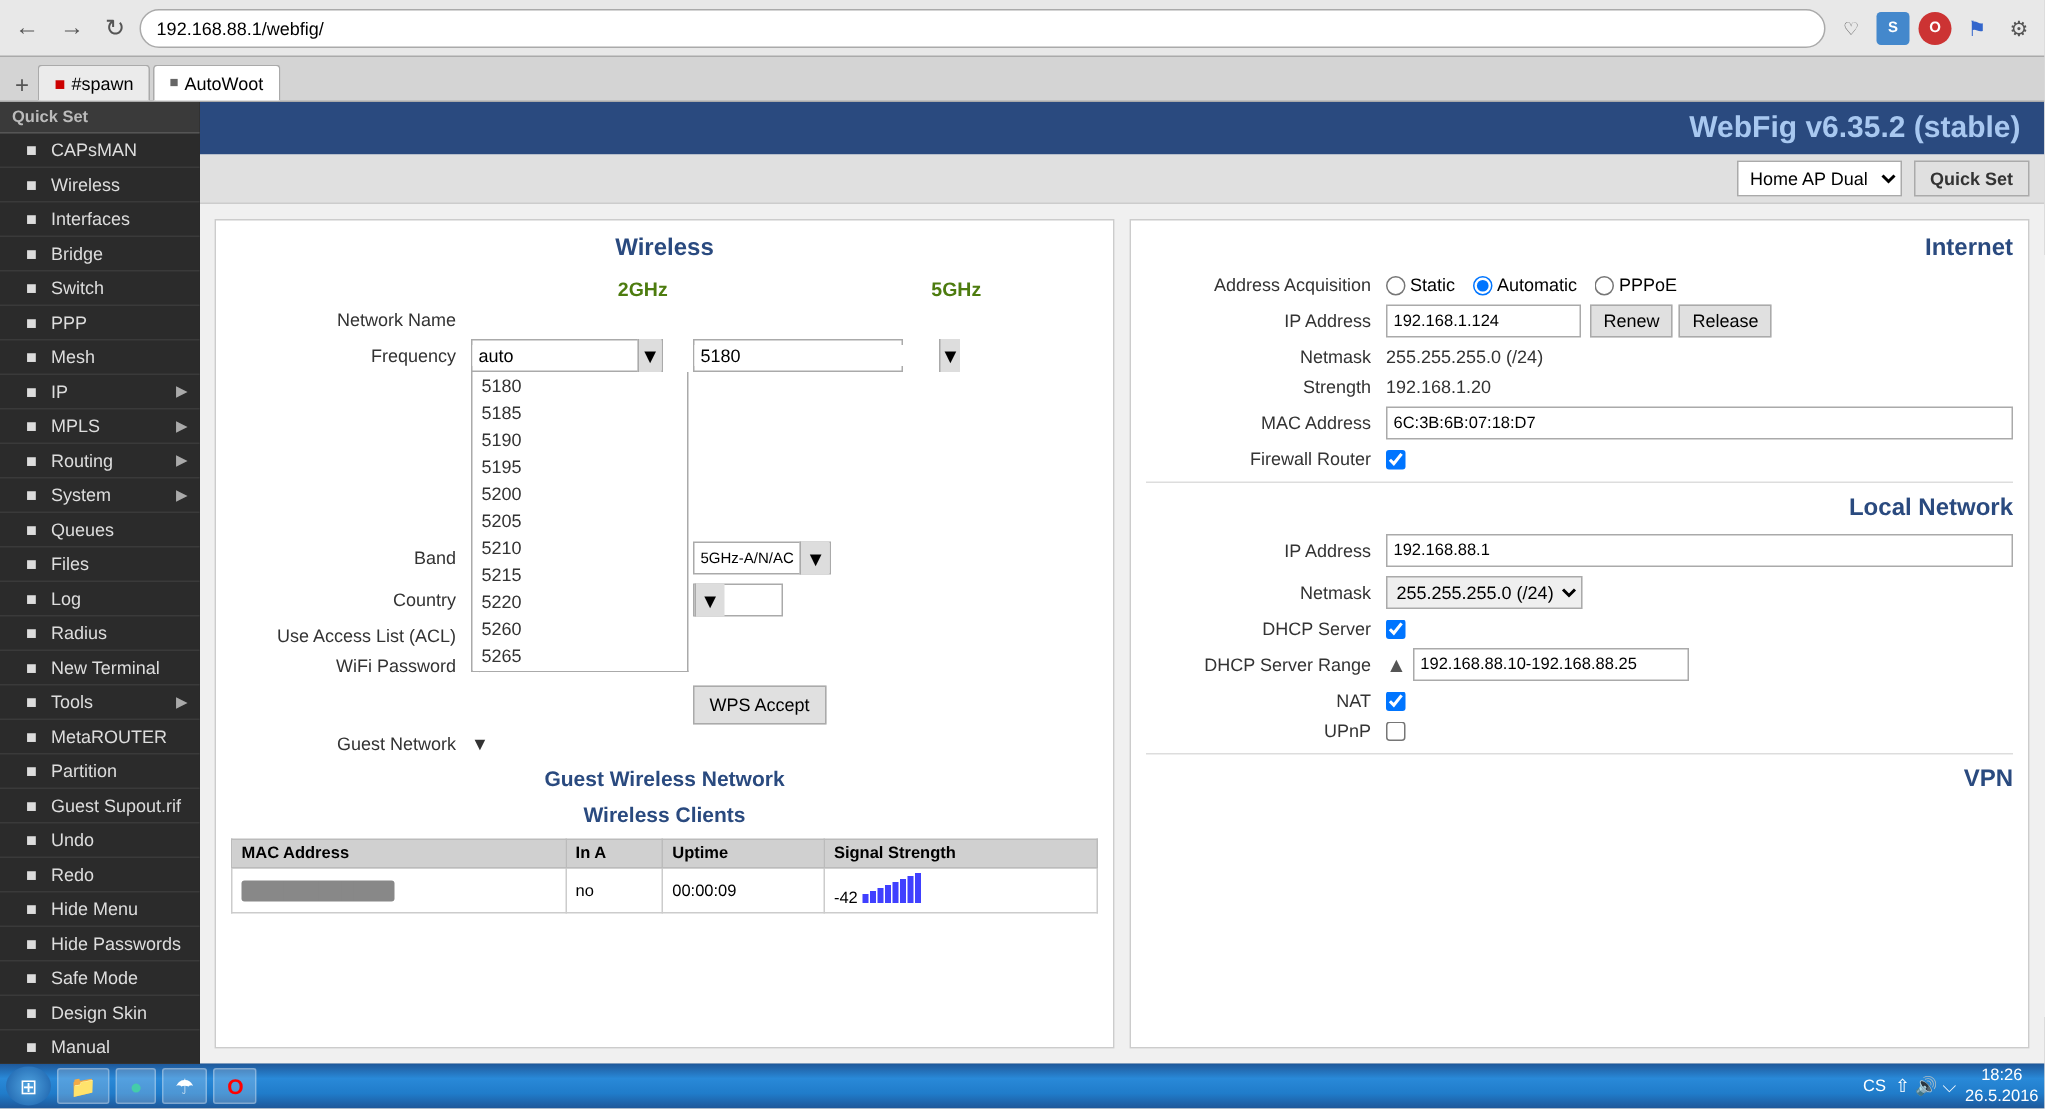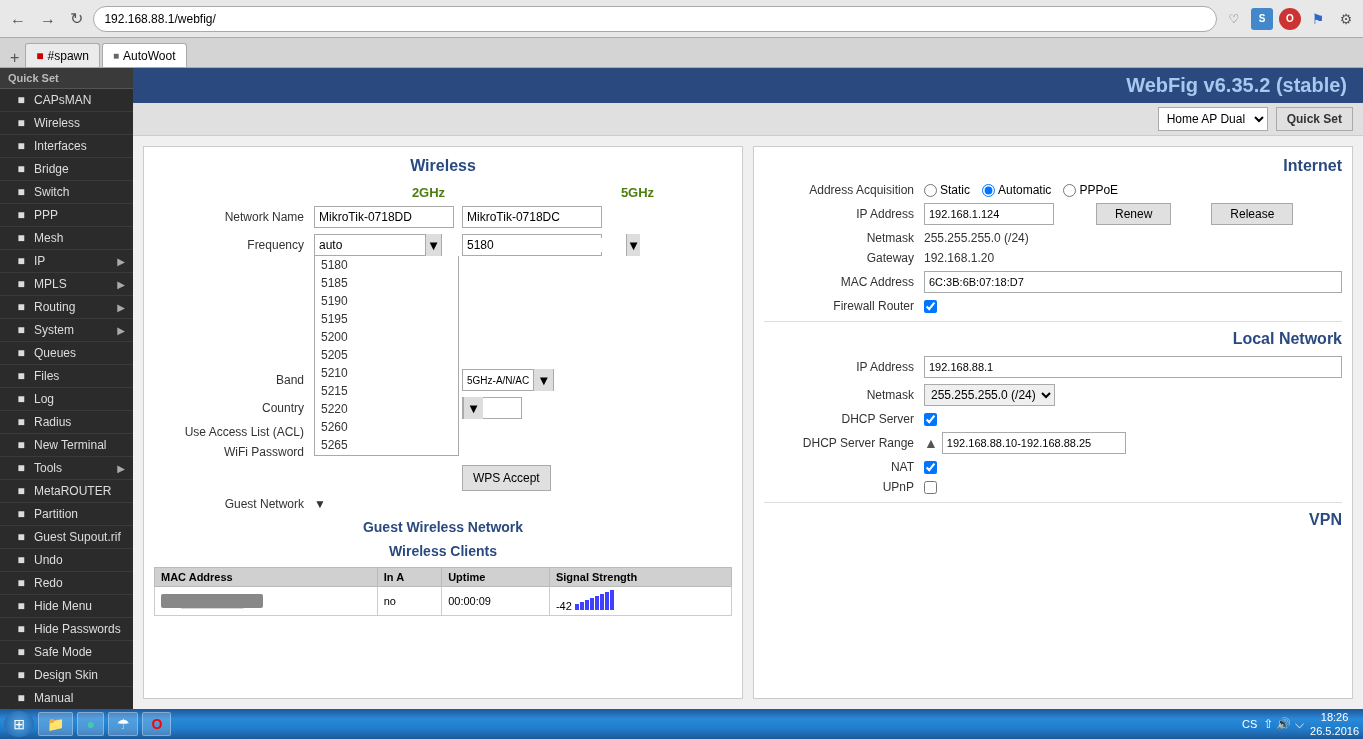--- a/index.html
+++ b/index.html
@@ -73,21 +73,21 @@
     
     .right-form-row { display: flex; align-items: center; margin-bottom: 6px; }
     .right-label { width: 160px; text-align: right; padding-right: 10px; color: #333; font-size: 12px; flex-shrink: 0; }
     .right-input { height: 22px; border: 1px solid #aaa; padding: 0 4px; font-size: 11px; flex: 1; background: white; }
     .right-value { font-size: 12px; color: #333; }
     
     .radio-group { display: flex; gap: 12px; align-items: center; }
     .radio-label { display: flex; align-items: center; gap: 3px; font-size: 12px; cursor: pointer; }
     
     .renew-release-btns { display: flex; gap: 4px; }
-    .action-btn { height: 22px; background: #e0e0e0; border: 1px solid #aaa; padding: 0 18px; cursor: pointer; font-size: 12px; margin-left: 36px; }
+    .action-btn { height: 22px; background: #e0e0e0; border: 1px solid #aaa; padding: 0 8px; cursor: pointer; font-size: 12px; }
     
     .checkbox-input { cursor: pointer; }
     
     .section-divider { margin: 8px 0; border-top: 1px solid #ddd; }
     .local-network-title { text-align: right; font-size: 16px; color: #2a4a7f; font-weight: bold; margin-bottom: 8px; }
     
     .netmask-row { display: flex; align-items: center; gap: 4px; }
     .netmask-select { height: 22px; border: 1px solid #aaa; font-size: 12px; padding: 0 2px; flex: 1; }
     
     .dhcp-range-row { display: flex; align-items: center; gap: 4px; }
@@ -279,24 +279,20 @@
           <div class="panel-title">Wireless</div>
 
           <div class="freq-columns">
             <div style="width:160px;flex-shrink:0;"></div>
             <div class="freq-col">2GHz</div>
             <div class="freq-col">5GHz</div>
           </div>
 
           <div class="form-row">
             <div class="form-label">Network Name</div>
-            <div class="form-inputs">
-              <input class="form-input" type="text" value="MikroTik-0718DD" style="">
-              <input class="form-input" type="text" value="MikroTik-0718DC" style="">
-            </div>
           </div>
 
           <div class="form-row">
             <div class="form-label">Frequency</div>
             <div class="form-inputs" style="position:relative;">
 
               <div class="dropdown-wrapper">
                 <div style="display:flex;align-items:center;border:1px solid #aaa;height:22px;background:white;width:128px;">
                   <input type="text" style="flex: 1 1 0%; border: none; outline: none; padding: 0px 4px; font-size: 12px; width: 110px;" value="auto">
                   <button style="width:20px;height:22px;border:none;border-left:1px solid #aaa;background:#ddd;cursor:pointer;display:flex;align-items:center;justify-content:center;">▼</button>
@@ -439,21 +435,21 @@
               <button class="action-btn">Release</button>
             </div>
           </div>
 
           <div class="right-form-row">
             <div class="right-label">Netmask</div>
             <span class="right-value">255.255.255.0 (/24)</span>
           </div>
 
           <div class="right-form-row">
-            <div class="right-label">Gateway</div>
+            <div class="right-label">Strength</div>
             <span class="right-value">192.168.1.20</span>
           </div>
 
           <div class="right-form-row">
             <div class="right-label">MAC Address</div>
             <input class="right-input" type="text" value="6C:3B:6B:07:18:D7" style="">
           </div>
 
           <div class="right-form-row">
             <div class="right-label">Firewall Router</div>

